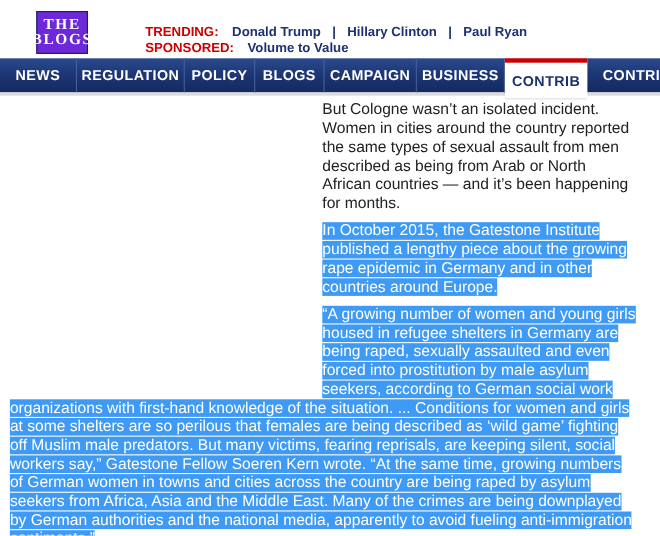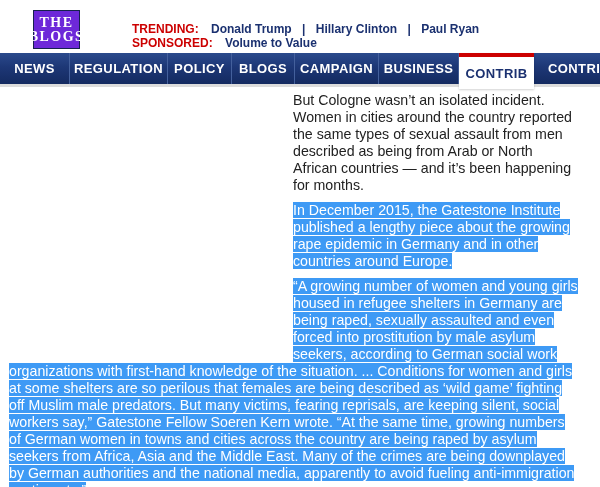--- a/index.html
+++ b/index.html
@@ -107,16 +107,16 @@
   <div class="nav-item" style="width:80px">BUSINESS</div>
   <div class="nav-item active" style="width:75px">CONTRIB</div>
   <div class="nav-item last" style="width:130px">CONTRIB</div>
 </div>
 
 <div class="article">
   <div class="float-spacer"></div>
 
   <p>But Cologne wasn’t an isolated incident. Women in cities around the country reported the same types of sexual assault from men described as being from Arab or North African countries — and it’s been happening for months.</p>
 
-  <p><span class="hl">In December 2015, the Gatestone Institute published a lengthy piece about the growing rape epidemic in Germany and in other countries around Europe.</span></p>
+  <p><span class="hl">In October 2015, the Gatestone Institute published a lengthy piece about the growing rape epidemic in Germany and in other countries around Europe.</span></p>
 
   <p><span class="hl">“A growing number of women and young girls housed in refugee shelters in Germany are being raped, sexually assaulted and even forced into prostitution by male asylum seekers, according to German social work organizations with first-hand knowledge of the situation. ... Conditions for women and girls at some shelters are so perilous that females are being described as ‘wild game’ fighting off Muslim male predators. But many victims, fearing reprisals, are keeping silent, social workers say,” Gatestone Fellow Soeren Kern wrote. “At the same time, growing numbers of German women in towns and cities across the country are being raped by asylum seekers from Africa, Asia and the Middle East. Many of the crimes are being downplayed by German authorities and the national media, apparently to avoid fueling anti-immigration sentiments.”</span></p>
 </div>
 
 </body></html>

